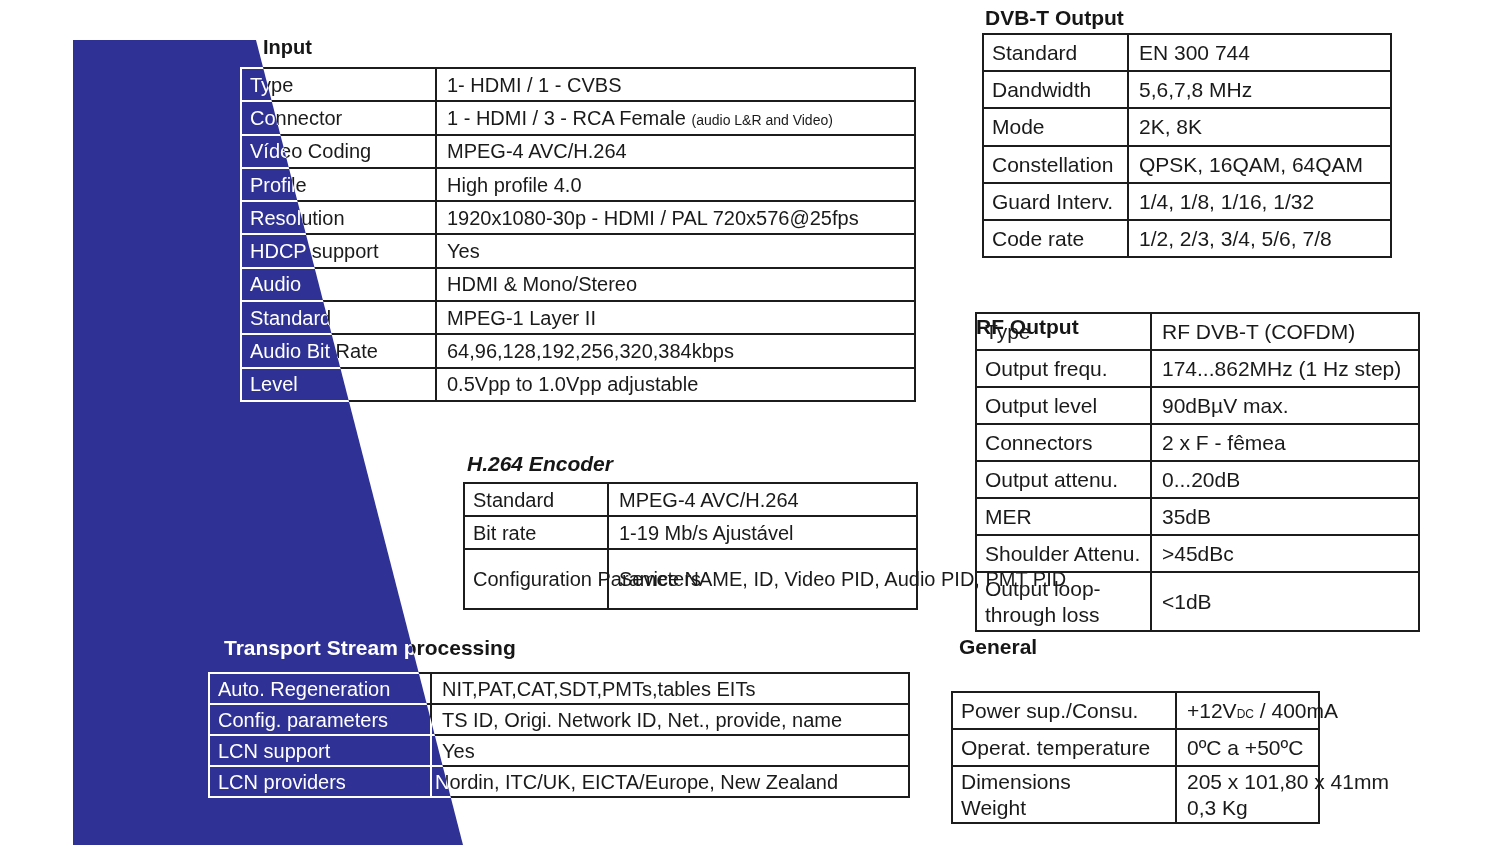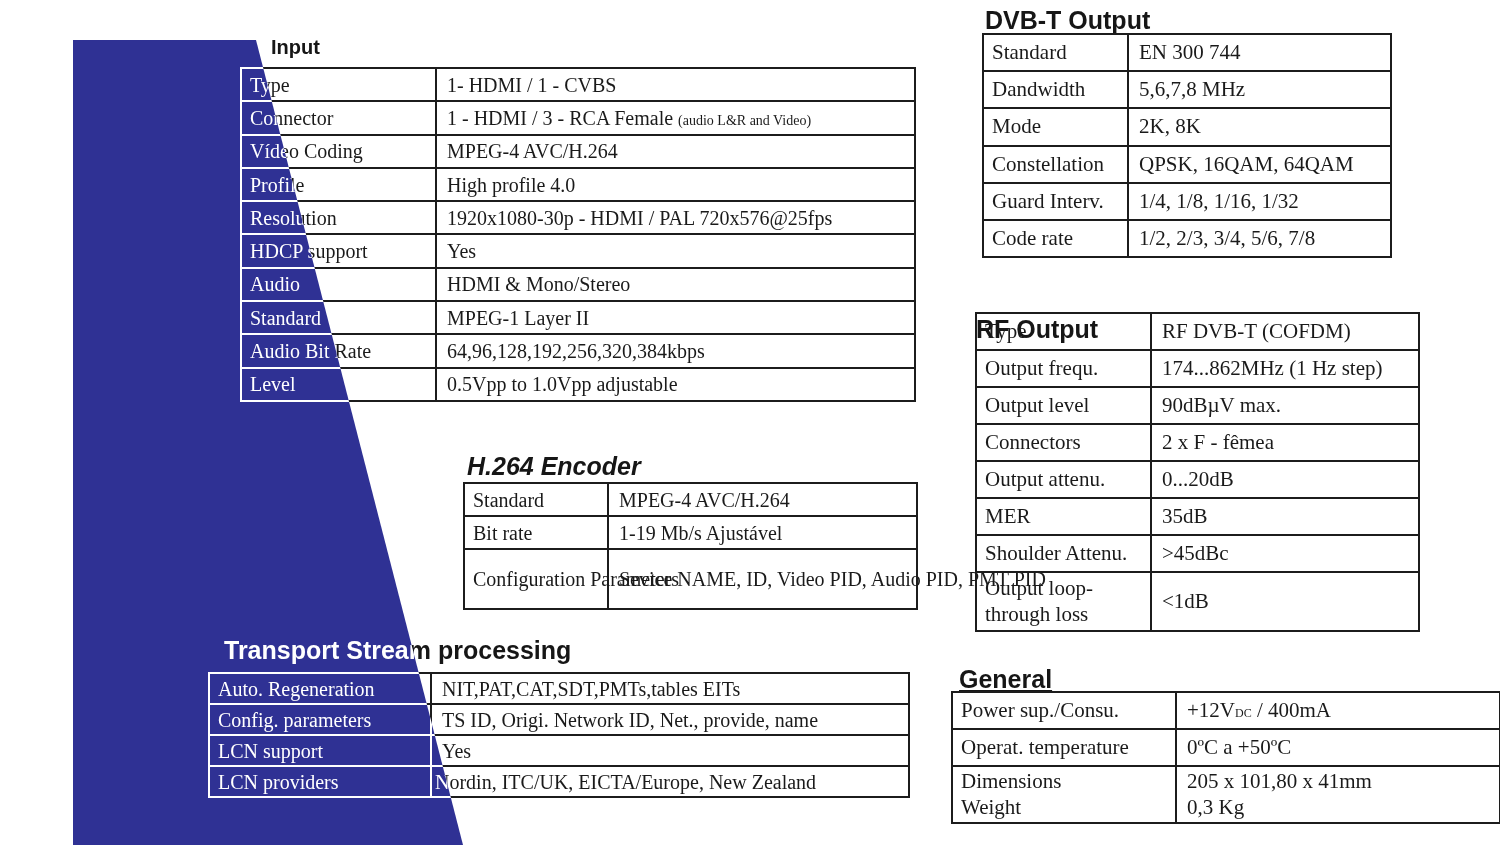--- a/index.html
+++ b/index.html
@@ -12,24 +12,24 @@
     position:absolute;inset:0;background:#2f3194;
     clip-path:polygon(73px 40px,256px 40px,463px 845px,73px 845px);
   }
   #layer-white{
     clip-path:polygon(73px 40px,256px 40px,463px 845px,73px 845px);
     pointer-events:none;
   }
   #layer-white *{color:#ffffff !important;border-color:#ffffff !important;}
 
   .sec-title{
-    position:absolute;font-weight:bold;font-size:25px;white-space:nowrap;color:#161616;
+    position:absolute;font-weight:bold;font-size:21px;white-space:nowrap;color:#161616;
   }
   table.spec{
-    position:absolute;border-collapse:collapse;table-layout:fixed;font-family:Liberation Serif, serif;
+    position:absolute;border-collapse:collapse;table-layout:fixed;
   }
   table.spec td{
     border:2px solid #1c1c1c;vertical-align:middle;
     padding:0 2px 0 8px;white-space:nowrap;line-height:1.2;color:#1a1a1a;
   }
   table.spec td.val{padding-left:10px;}
   td.wrap{white-space:normal;line-height:25px;}
   .line{display:block;}
   .note{font-size:14px;}
   .subdc{font-size:12px;}
@@ -49,30 +49,30 @@
   #transport-table tr{height:31px;}
   #transport-table tr:nth-child(4) td.val{padding-left:3px;}
 
   #dvbt-table{left:982px;top:33px;width:410px;}
   #dvbt-table tr{height:37.2px;}
 
   #rf-table{left:975px;top:312px;width:445px;}
   #rf-table tr{height:37px;}
   #rf-table tr:last-child{height:59px;}
 
-  #general-table{left:951px;top:691px;width:550px;}
+  #general-table{left:951px;top:691px;width:369px;}
   #general-table tr{height:37px;}
   #general-table tr:last-child{height:57px;}
 
-  #input-title{left:263px;top:36px;font-size:20px;margin-left:8px;}
+  #input-title{left:263px;top:36px;font-size:20px;}
   #h264-title{left:467px;top:452px;font-style:italic;}
   #transport-title{left:224px;top:636px;}
   #dvbt-title{left:985px;top:6px;}
   #rf-title{left:976px;top:283px;margin-top:32px;}
-  #general-title{left:959px;top:665px;text-decoration:underline;}
+  #general-title{left:959px;top:635px;}
 </style>
 </head>
 <body>
 
 <div class="canvas">
 
   <div id="layer-black" class="layer">
 
     <div class="sec-title" id="input-title">Input</div>
     <table class="spec" id="input-table">

